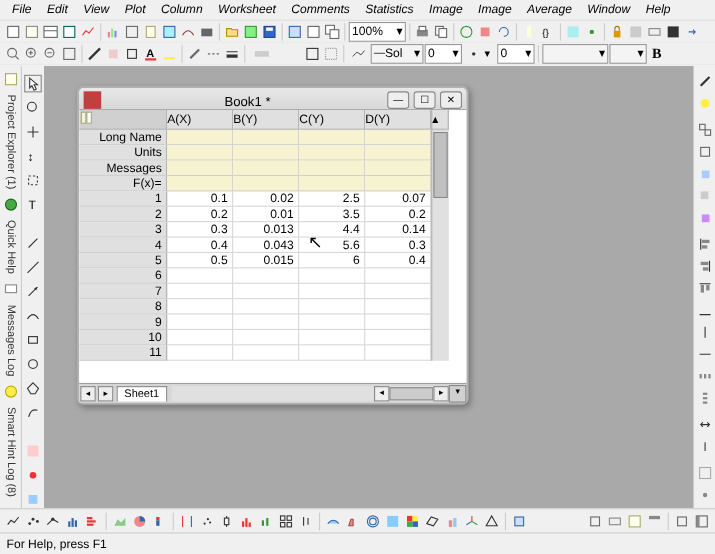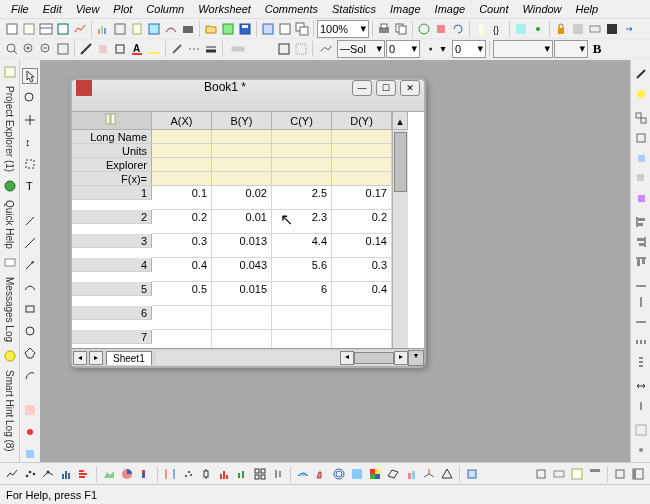--- a/index.html
+++ b/index.html
@@ -23,32 +23,32 @@
   .rightbar { position: absolute; right: 0; top: 60px; width: 20px; bottom: 20px; background: #f0f0f0; border-left: 1px solid #ccc; display: flex; flex-direction: column; align-items: center; padding-top: 6px; gap: 4px; }
   
   .workspace { position: absolute; left: 40px; right: 20px; top: 60px; bottom: 42px; background: #a9a9a9; }
   
   .bottomtool { position: absolute; left: 0; right: 0; bottom: 20px; height: 22px; background: #f0f0f0; border-top: 1px solid #ccc; display: flex; align-items: center; padding: 0 4px; gap: 2px; }
   
   .statusbar { position: absolute; left: 0; right: 0; bottom: 0; height: 20px; background: #f0f0f0; border-top: 1px solid #ccc; display: flex; align-items: center; padding: 0 6px; font-size: 11px; justify-content: space-between; }
   .statusbar .sright { display: flex; gap: 14px; }
   
   .book-window { position: absolute; left: 30px; top: 18px; width: 356px; height: 290px; background: #ece9d8; border: 2px solid #b0b0b0; border-radius: 6px; box-shadow: 2px 2px 6px rgba(0,0,0,.3); display: flex; flex-direction: column; }
-  .titlebar { height: 32px; background: linear-gradient(#e8e8e8,#d8d8d8); display: flex; align-items: flex-start; padding: 0 4px; border-bottom: 1px solid #aaa; border-radius: 4px 4px 0 0; }
+  .titlebar { height: 20px; background: linear-gradient(#e8e8e8,#d8d8d8); display: flex; align-items: flex-end; padding: 0 4px; border-bottom: 1px solid #aaa; border-radius: 4px 4px 0 0; }
   .titlebar .wicon { width: 16px; height: 16px; background: #c04040; margin-right: 6px; }
   .titlebar .wtitle { flex: 1; text-align: center; font-size: 12px; }
   .titlebar .wbtns { display: flex; gap: 4px; }
   .wbtn { width: 20px; height: 16px; border: 1px solid #888; border-radius: 3px; background: #eee; font-size: 9px; display: flex; align-items: center; justify-content: center; cursor: default; }
   
   .sheet { flex: 1; background: #fff; position: relative; overflow: hidden; }
   .grid { display: grid; grid-template-columns: 80px 60px 60px 60px 60px 16px; font-size: 11px; }
-  .ch { background: #e0e0e0; border-right: 1px solid #b0b0b0; border-bottom: 1px solid #b0b0b0; text-align: center; height: 18px; line-height: 18px; }
+  .ch { background: #e0e0e0; border-right: 1px solid #b0b0b0; border-bottom: 1px solid #b0b0b0; height: 18px; line-height: 18px; }
   .rh { background: #e0e0e0; border-right: 1px solid #b0b0b0; border-bottom: 1px solid #d0d0d0; text-align: right; padding-right: 4px; height: 14px; line-height: 14px; }
   .hdr { background: #f7f3d0; border-right: 1px solid #d0d0d0; border-bottom: 1px solid #d0d0d0; height: 14px; }
-  .cell { border-right: 1px solid #d8d8d8; border-bottom: 1px solid #d8d8d8; text-align: right; padding-right: 4px; height: 24px; line-height: 14px; }
+  .cell { border-right: 1px solid #d8d8d8; border-bottom: 1px solid #d8d8d8; text-align: right; padding-right: 4px; height: 14px; line-height: 14px; }
   .scroller { background: #e0e0e0; border-left: 1px solid #b0b0b0; }
   .thumb { background: #c0c0c0; border: 1px solid #888; margin: 2px 1px; height: 60px; }
   
   .sheettabs { height: 18px; background: #d6d6d6; display: flex; align-items: center; border-top: 1px solid #999; }
   .navbtn { width: 14px; height: 14px; border: 1px solid #888; margin: 0 1px; background: #eee; font-size: 8px; text-align: center; line-height: 12px; }
   .stab { background: #fff; border: 1px solid #888; border-bottom: none; padding: 1px 6px; font-size: 10px; margin-left: 2px; display: flex; align-items: center; }
   .hscroll { flex: 1; height: 14px; background: #e0e0e0; margin-left: 4px; display: flex; align-items: center; }
   .hsbtn { width: 14px; height: 14px; border: 1px solid #888; background: #eee; font-size: 8px; text-align: center; }
   
   .cursor { position: absolute; left: 280px; top: 210px; font-size: 16px; pointer-events: none; z-index: 99; }
@@ -60,21 +60,21 @@
   <span>File</span>
   <span>Edit</span>
   <span>View</span>
   <span>Plot</span>
   <span>Column</span>
   <span>Worksheet</span>
   <span>Comments</span>
   <span>Statistics</span>
   <span>Image</span>
   <span>Image</span>
-  <span>Count</span>
+  <span>Average</span>
   <span>Window</span>
   <span>Help</span>
 </div>
 
 <div class="toolbar">
   <div class="tbtn">
       <svg viewBox="0 0 14 14">
         <rect x="2" y="2" width="10" height="10" fill="#fff" stroke="#666"></rect>
       </svg>
     </div>
@@ -655,40 +655,40 @@
           <div class="hdr"></div>
           <div class="hdr"></div>
           <div class="scroller" style="grid-row:span 16;position:relative">
             <div class="thumb"></div>
           </div>
         <div class="rh">Units</div>
           <div class="hdr"></div>
           <div class="hdr"></div>
           <div class="hdr"></div>
           <div class="hdr"></div>
-        <div class="rh">Explorer</div>
+        <div class="rh">Messages</div>
           <div class="hdr"></div>
           <div class="hdr"></div>
           <div class="hdr"></div>
           <div class="hdr"></div>
         <div class="rh">F(x)=</div>
           <div class="hdr"></div>
           <div class="hdr"></div>
           <div class="hdr"></div>
           <div class="hdr"></div>
 
         <div class="rh">1</div>
           <div class="cell">0.1</div>
           <div class="cell">0.02</div>
           <div class="cell">2.5</div>
-          <div class="cell">0.17</div>
+          <div class="cell">0.07</div>
         <div class="rh">2</div>
           <div class="cell">0.2</div>
           <div class="cell">0.01</div>
-          <div class="cell">2.3</div>
+          <div class="cell">3.5</div>
           <div class="cell">0.2</div>
         <div class="rh">3</div>
           <div class="cell">0.3</div>
           <div class="cell">0.013</div>
           <div class="cell">4.4</div>
           <div class="cell">0.14</div>
         <div class="rh">4</div>
           <div class="cell">0.4</div>
           <div class="cell">0.043</div>
           <div class="cell">5.6</div>

